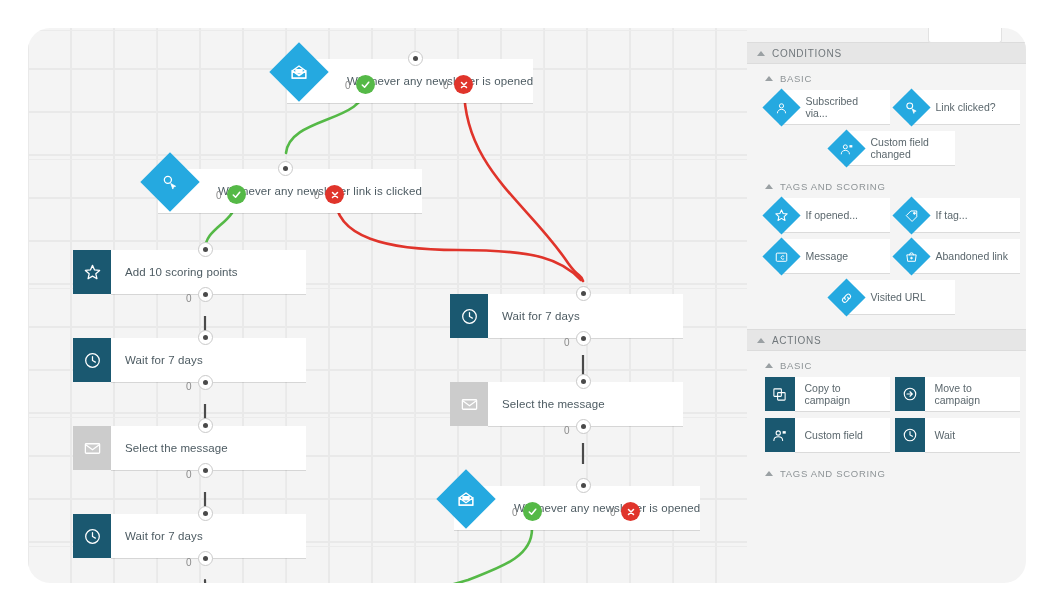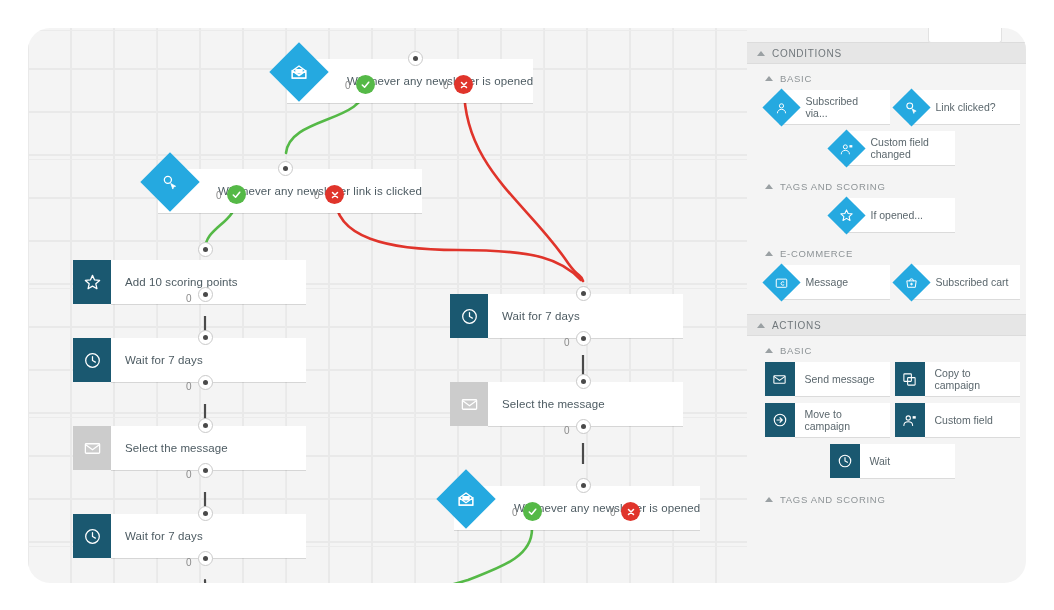--- a/index.html
+++ b/index.html
@@ -172,21 +172,21 @@
         </svg>
     </div>
     <span class="cnt" style="left:188px;top:162px;">0</span>
     <div class="badge no" style="left:297px;top:157px;">
       <svg width="10" height="10" viewBox="0 0 24 24" fill="none" stroke="#fff" stroke-width="3.6" stroke-linecap="round">
           <path d="M6 6 L18 18 M18 6 L6 18"></path>
         </svg>
     </div>
     <span class="cnt" style="left:286px;top:162px;">0</span>
 
-    <div class="node action" style="left:45px;top:232px;width:233px;">
+    <div class="node action" style="left:45px;top:222px;width:233px;">
       <div class="iconbox">
         <svg width="19" height="19" viewBox="0 0 24 24" fill="none" stroke="#ffffff" stroke-width="1.6" stroke-linejoin="round">
             <path d="M12 3 l2.6 5.8 6.4 .6 -4.8 4.3 1.4 6.2 -5.6 -3.3 -5.6 3.3 1.4 -6.2 -4.8 -4.3 6.4 -.6z"></path>
           </svg>
       </div>
       <div class="card">
         <span class="lbl">Add 10 scoring points</span>
       </div>
     </div>
     <div class="dot" style="left:170px;top:214px;">
@@ -387,26 +387,34 @@
         <div class="bg"></div>
         <div class="dm">
             <span class="g">
           <svg width="15" height="15" viewBox="0 0 24 24" fill="none" stroke="#fff" stroke-width="1.7" stroke-linejoin="round">
                 <path d="M12 3 l2.6 5.8 6.4 .6 -4.8 4.3 1.4 6.2 -5.6 -3.3 -5.6 3.3 1.4 -6.2 -4.8 -4.3 6.4 -.6z"></path>
               </svg>
         </span>
           </div>
         <div class="tl">If opened...</div>
       </div>
-    </div>
-
-    <div class="grphdr">
-      <span class="caret"></span>
-      <span class="t">E-COMMERCE</span>
-    </div>
+      <div class="tile">
+        <div class="bg"></div>
+        <div class="dm">
+            <span class="g">
+          <svg width="14" height="14" viewBox="0 0 24 24" fill="none" stroke="#fff" stroke-width="1.7" stroke-linejoin="round">
+                <path d="M3 11 L11 3 L21 3 L21 13 L13 21 Z"></path>
+                <circle cx="17" cy="7" r="1.6" fill="#fff"></circle>
+              </svg>
+        </span>
+          </div>
+        <div class="tl">If tag...</div>
+      </div>
+    </div>
+
     <div class="tiles">
       <div class="tile">
         <div class="bg"></div>
         <div class="dm">
             <span class="g">
           <svg width="14" height="14" viewBox="0 0 24 24" fill="none" stroke="#fff" stroke-width="1.7">
                 <rect x="3" y="5" width="18" height="14" rx="1.5"></rect>
                 <path d="M16 10 a3 3 0 1 0 0 5" stroke-linecap="round"></path>
               </svg>
         </span>
@@ -417,46 +425,48 @@
         <div class="bg"></div>
         <div class="dm">
             <span class="g">
           <svg width="14" height="14" viewBox="0 0 24 24" fill="none" stroke="#fff" stroke-width="1.7">
                 <path d="M4 8 L20 8 L18.5 19 L5.5 19 Z"></path>
                 <path d="M8.5 8 a3.5 3.5 0 0 1 7 0" stroke-linecap="round"></path>
                 <circle cx="12" cy="13.5" r="1.4" fill="#fff"></circle>
               </svg>
         </span>
           </div>
-        <div class="tl">Subscribed cart</div>
+        <div class="tl">Abandoned link</div>
+      </div>
+      <div class="tile">
+        <div class="bg"></div>
+        <div class="dm">
+            <span class="g">
+          <svg width="14" height="14" viewBox="0 0 24 24" fill="none" stroke="#fff" stroke-width="1.9" stroke-linecap="round">
+                <path d="M10 14 a4 4 0 0 1 0 -5.6 l2.6 -2.6 a4 4 0 0 1 5.6 5.6 l-1.3 1.3"></path>
+                <path d="M14 10 a4 4 0 0 1 0 5.6 l-2.6 2.6 a4 4 0 0 1 -5.6 -5.6 l1.3 -1.3"></path>
+              </svg>
+        </span>
+          </div>
+        <div class="tl">Visited URL</div>
       </div>
     </div>
 
     <div class="spacer"></div>
 
     <div class="sechdr">
       <span class="caret"></span>
       <span class="t">ACTIONS</span>
     </div>
 
     <div class="grphdr">
       <span class="caret"></span>
       <span class="t">BASIC</span>
     </div>
     <div class="tiles">
-      <div class="tile act">
-        <div class="bg" style="left:30px;"></div>
-        <div class="sq">
-          <svg width="15" height="15" viewBox="0 0 24 24" fill="none" stroke="#fff" stroke-width="1.7">
-              <rect x="3" y="6" width="18" height="12" rx="1"></rect>
-              <path d="M3 7 L12 13.5 L21 7"></path>
-            </svg>
-        </div>
-        <div class="tl">Send message</div>
-      </div>
       <div class="tile act">
         <div class="bg" style="left:30px;"></div>
         <div class="sq">
           <svg width="15" height="15" viewBox="0 0 24 24" fill="none" stroke="#fff" stroke-width="1.7">
               <rect x="3" y="3" width="12" height="12" rx="1"></rect>
               <rect x="9" y="9" width="12" height="12" rx="1"></rect>
             </svg>
         </div>
         <div class="tl">Copy to
 campaign</div>

